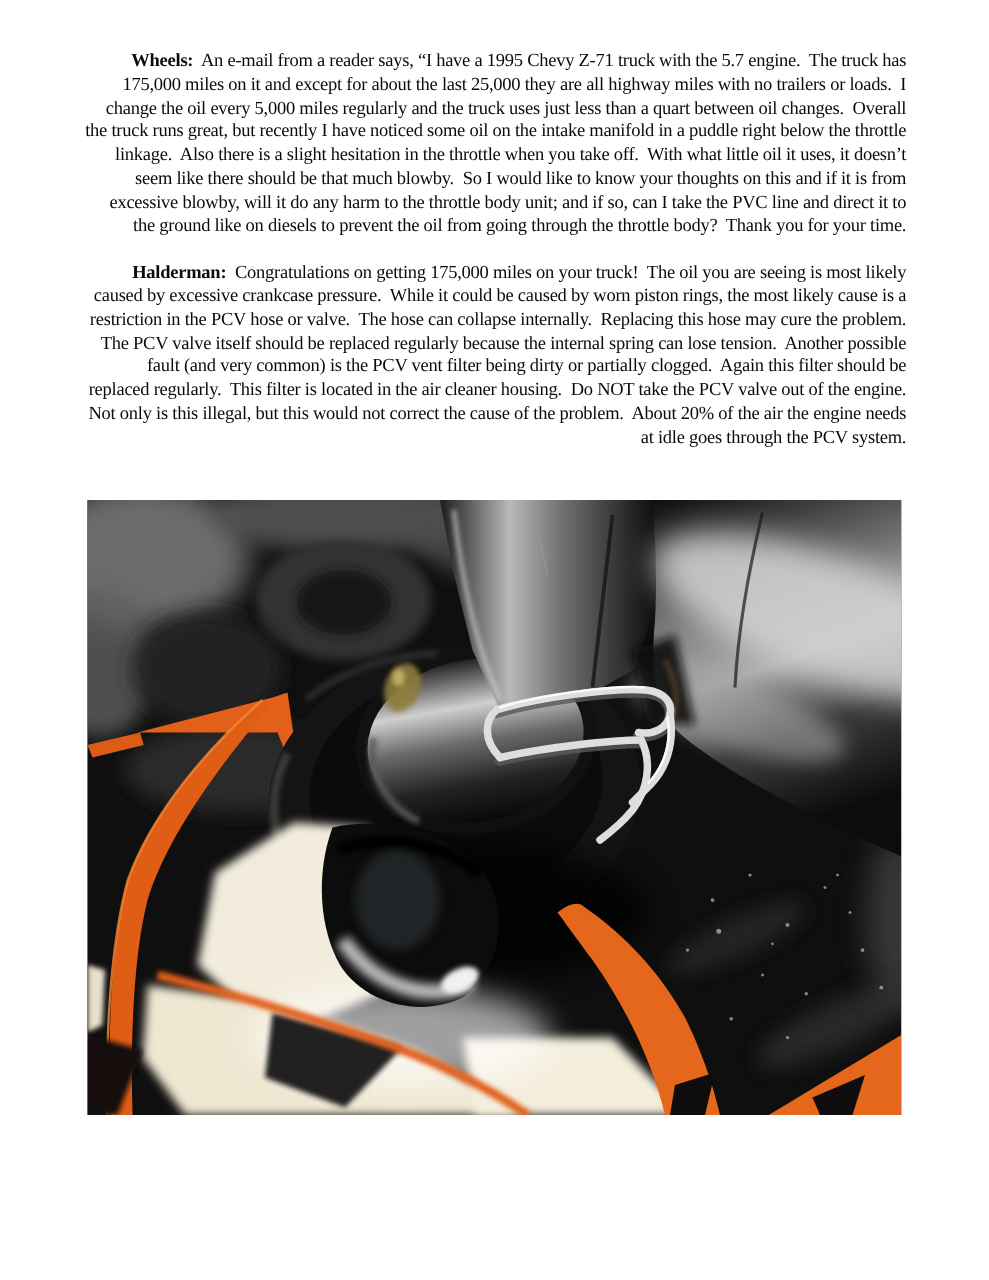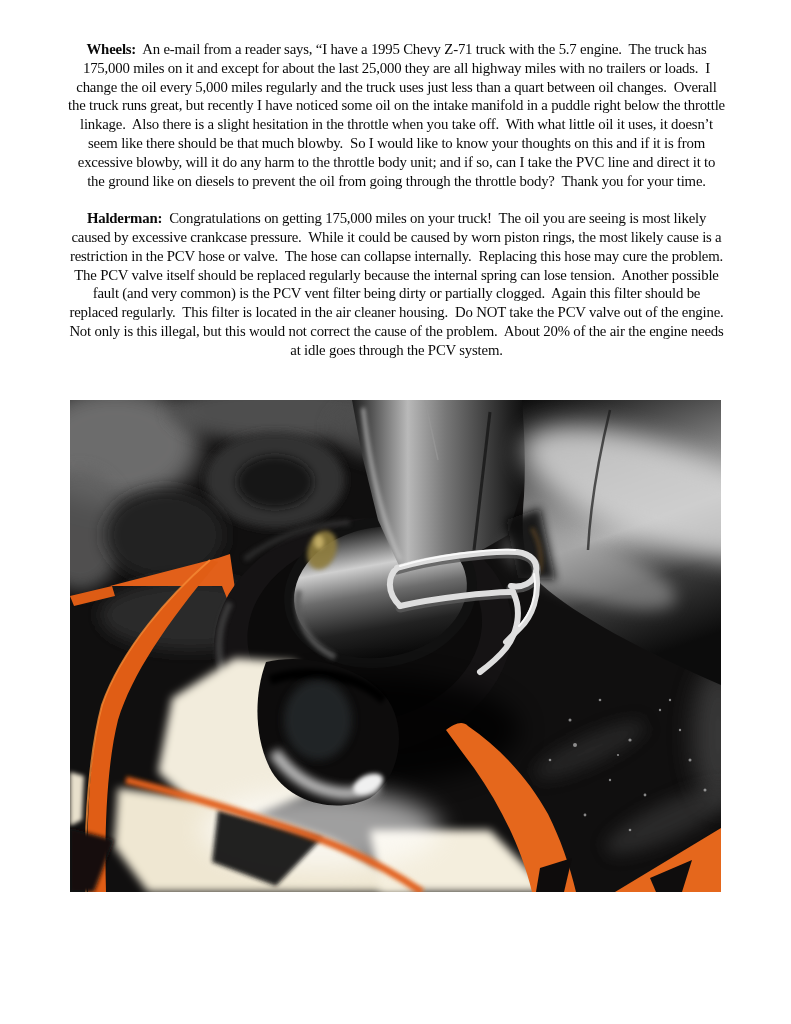--- a/index.html
+++ b/index.html
@@ -17,21 +17,21 @@
     left: 68px;
     top: 40px;
     width: 657px;
   }
   .para {
     margin: 0 0 18.8px 0;
     font-size: 14.8px;
     line-height: 18.8px;
     letter-spacing: -0.2px;
     white-space: pre-wrap;
-    text-align: center;
+    text-align: right;
   }
   .para .label { font-weight: bold; }
   .photo-figure {
     position: absolute;
     left: 70px;
     top: 400px;
     width: 651px;
     height: 492px;
     margin: 0;
     padding: 0;

